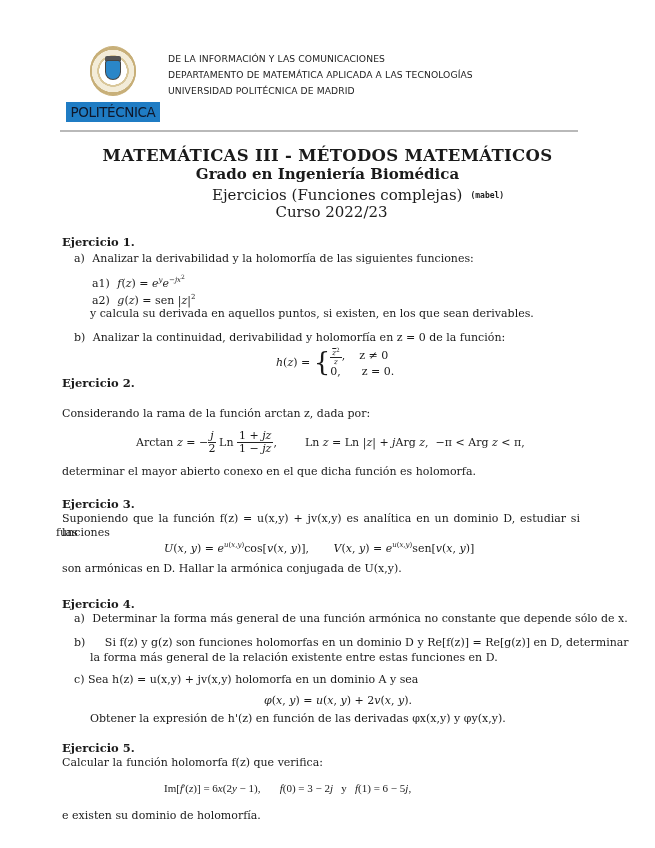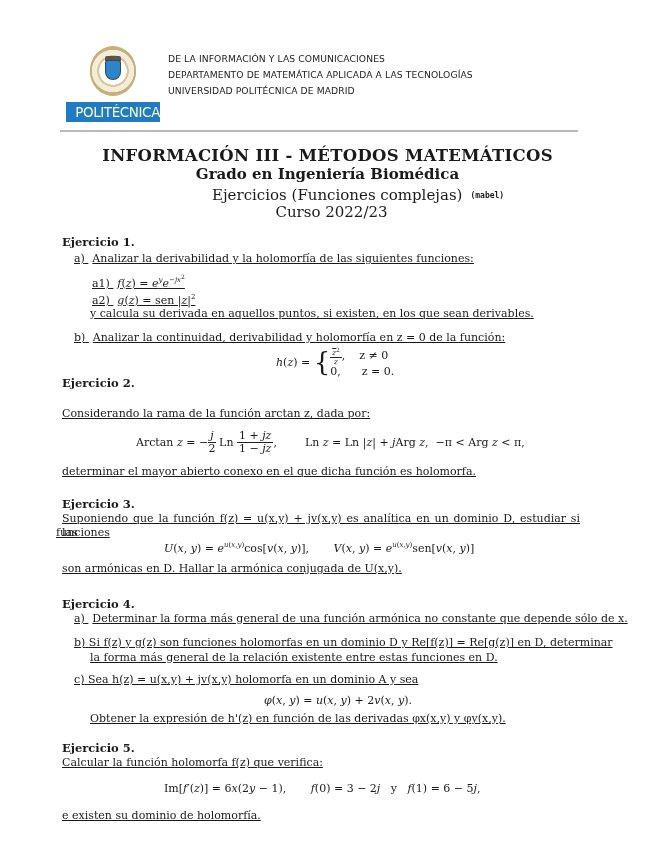--- a/index.html
+++ b/index.html
@@ -11,35 +11,35 @@
 
   
   .logo { left: 66px; top: 44px; width: 94px; height: 78px; }
   .seal { position: absolute; left: 24px; top: 2px; width: 46px; height: 50px; border-radius: 50%;
           background: radial-gradient(circle, #ffffff 0 40%, #d9c79a 41% 46%, #f3ecd8 47% 62%, #c8b07a 63% 70%, #f5efe0 71% 100%);
           box-shadow: inset 0 0 0 1px #c6ad75; }
   .shield { position: absolute; left: 16px; top: 15px; width: 14px; height: 18px; background: #2a86c8;
             border-radius: 2px 2px 7px 7px; box-shadow: 0 0 0 1px #444; }
   .crown { position: absolute; left: 15px; top: 10px; width: 16px; height: 5px; background: #555; border-radius: 2px 2px 0 0; }
   .logo-band { position: absolute; left: 0; top: 58px; width: 94px; height: 20px; background: #1f7cc4;
-               color: #fef9c3; font-size: 13.5px; line-height: 20px; text-align: right; letter-spacing: -0.4px; }
+               color: #0f172a; font-size: 13.5px; line-height: 20px; text-align: center; letter-spacing: -0.4px; }
   .dept { left: 168px; top: 51px; font-size: 9.2px; line-height: 16px; color: #222; letter-spacing: 0.1px; }
   .hrule { left: 60px; top: 130px; width: 518px; height: 2px; background: #b9b9b9; }
 
   
   .title { left: 0; width: 655px; text-align: center; font-weight: bold; }
   .t1 { top: 146px; font-size: 16.5px; letter-spacing: 0.3px; }
   .t2 { top: 165px; font-size: 15px; }
   .t3 { left: 212px; top: 186px; font-size: 15px; }
   .t3 .hand { font-size: 8px; font-weight: bold; margin-left: 8px; vertical-align: 2px; }
   .t4 { left: 0; width: 655px; text-align: center; top: 203px; font-size: 15px; padding-left: 4px; }
 
   
   .h { font-weight: bold; font-size: 11.5px; left: 62px; }
-  .p { font-size: 11px; line-height: 14px; text-decoration: underline; }
+  .p { font-size: 11px; line-height: 14px; }
   .eq { font-size: 11px; font-style: normal; }
   i.v { font-style: italic; }
   .frac { display: inline-block; vertical-align: middle; text-align: center; }
   .frac .num { display: block; border-bottom: 1px solid #222; padding: 0 2px; line-height: 12px; }
   .frac .den { display: block; line-height: 12px; }
   .brace { font-size: 26px; line-height: 26px; vertical-align: middle; }
   .cases { display: inline-block; vertical-align: middle; line-height: 12px; }
 </style>
 </head>
 <body>
@@ -53,21 +53,21 @@
 </div>
 
 <div class="abs dept sans">
   <div>DE LA INFORMACIÓN Y LAS COMUNICACIONES</div>
   <div>DEPARTAMENTO DE MATEMÁTICA APLICADA A LAS TECNOLOGÍAS</div>
   <div>UNIVERSIDAD POLITÉCNICA DE MADRID</div>
 </div>
 
 <div class="abs hrule"></div>
 
-<div class="abs title t1">INFORMACIÓN III - MÉTODOS MATEMÁTICOS</div>
+<div class="abs title t1">MATEMÁTICAS III - MÉTODOS MATEMÁTICOS</div>
 <div class="abs title t2">Grado en Ingeniería Biomédica</div>
 <div class="abs t3">
   <span>Ejercicios (Funciones complejas)</span><span class="hand mono">(mabel)</span>
 </div>
 <div class="abs t4">Curso 2022/23</div>
 
 <div class="abs h" style="top:235px;">Ejercicio 1.</div>
 <div class="abs p" style="left:74px; top:252px;">
   <span>a)</span>
   <span style="margin-left:4px;">Analizar la derivabilidad y la holomorfía de las siguientes funciones:</span>
@@ -106,26 +106,26 @@
 <div class="abs eq" style="left:164px; top:541px;"><i class="v">U</i>(<i>x</i>, <i>y</i>) = <i>e</i><sup style="font-size:7px"><i>u</i>(<i>x</i>,<i>y</i>)</sup>cos[<i>v</i>(<i>x</i>, <i>y</i>)],&nbsp;&nbsp;&nbsp;&nbsp;&nbsp;&nbsp; <i class="v">V</i>(<i>x</i>, <i>y</i>) = <i>e</i><sup style="font-size:7px"><i>u</i>(<i>x</i>,<i>y</i>)</sup>sen[<i>v</i>(<i>x</i>, <i>y</i>)]</div>
 <div class="abs p" style="left:62px; top:562px;">son armónicas en D. Hallar la armónica conjugada de U(x,y).</div>
 
 <div class="abs h" style="top:597px;">Ejercicio 4.</div>
 <div class="abs p" style="left:74px; top:612px;">
   <span>a)</span>
   <span style="margin-left:4px;">Determinar la forma más general de una función armónica no constante que depende sólo de x.</span>
 </div>
 <div class="abs p" style="left:74px; top:636px;">
   <span>b)</span>
-  <span style="margin-left:0;">Si f(z) y g(z) son funciones holomorfas en un dominio D y Re[f(z)] = Re[g(z)] en D, determinar</span>
+  <span style="margin-left:16px;">Si f(z) y g(z) son funciones holomorfas en un dominio D y Re[f(z)] = Re[g(z)] en D, determinar</span>
 </div>
 <div class="abs p" style="left:90px; top:651px;">la forma más general de la relación existente entre estas funciones en D.</div>
 <div class="abs p" style="left:74px; top:673px;">
   <span>c)</span>
   <span style="">Sea h(z) = u(x,y) + jv(x,y) holomorfa en un dominio A y sea</span>
 </div>
 <div class="abs eq" style="left:264px; top:694px;"><i>φ</i>(<i>x</i>, <i>y</i>) = <i>u</i>(<i>x</i>, <i>y</i>) + 2<i>v</i>(<i>x</i>, <i>y</i>).</div>
 <div class="abs p" style="left:90px; top:712px;">Obtener la expresión de h'(z) en función de las derivadas φx(x,y) y φy(x,y).</div>
 
 <div class="abs h" style="top:741px;">Ejercicio 5.</div>
 <div class="abs p" style="left:62px; top:756px;">Calcular la función holomorfa f(z) que verifica:</div>
-<div class="abs eq" style="left:164px; top:782px;">Im[<i>f</i>′(<i>z</i>)] = 6<i>x</i>(2<i>y</i> − 1),&nbsp;&nbsp;&nbsp;&nbsp;&nbsp;&nbsp; <i>f</i>(0) = 3 − 2<i>j</i>&nbsp;&nbsp; y&nbsp;&nbsp; <i>f</i>(1) = 6 − 5<i>j</i>,</div>
+<div class="abs eq" style="left:164px; top:782px;font-family:Liberation Serif, serif;">Im[<i>f</i>′(<i>z</i>)] = 6<i>x</i>(2<i>y</i> − 1),&nbsp;&nbsp;&nbsp;&nbsp;&nbsp;&nbsp; <i>f</i>(0) = 3 − 2<i>j</i>&nbsp;&nbsp; y&nbsp;&nbsp; <i>f</i>(1) = 6 − 5<i>j</i>,</div>
 <div class="abs p" style="left:62px; top:809px;">e existen su dominio de holomorfía.</div>
 
 </body></html>

